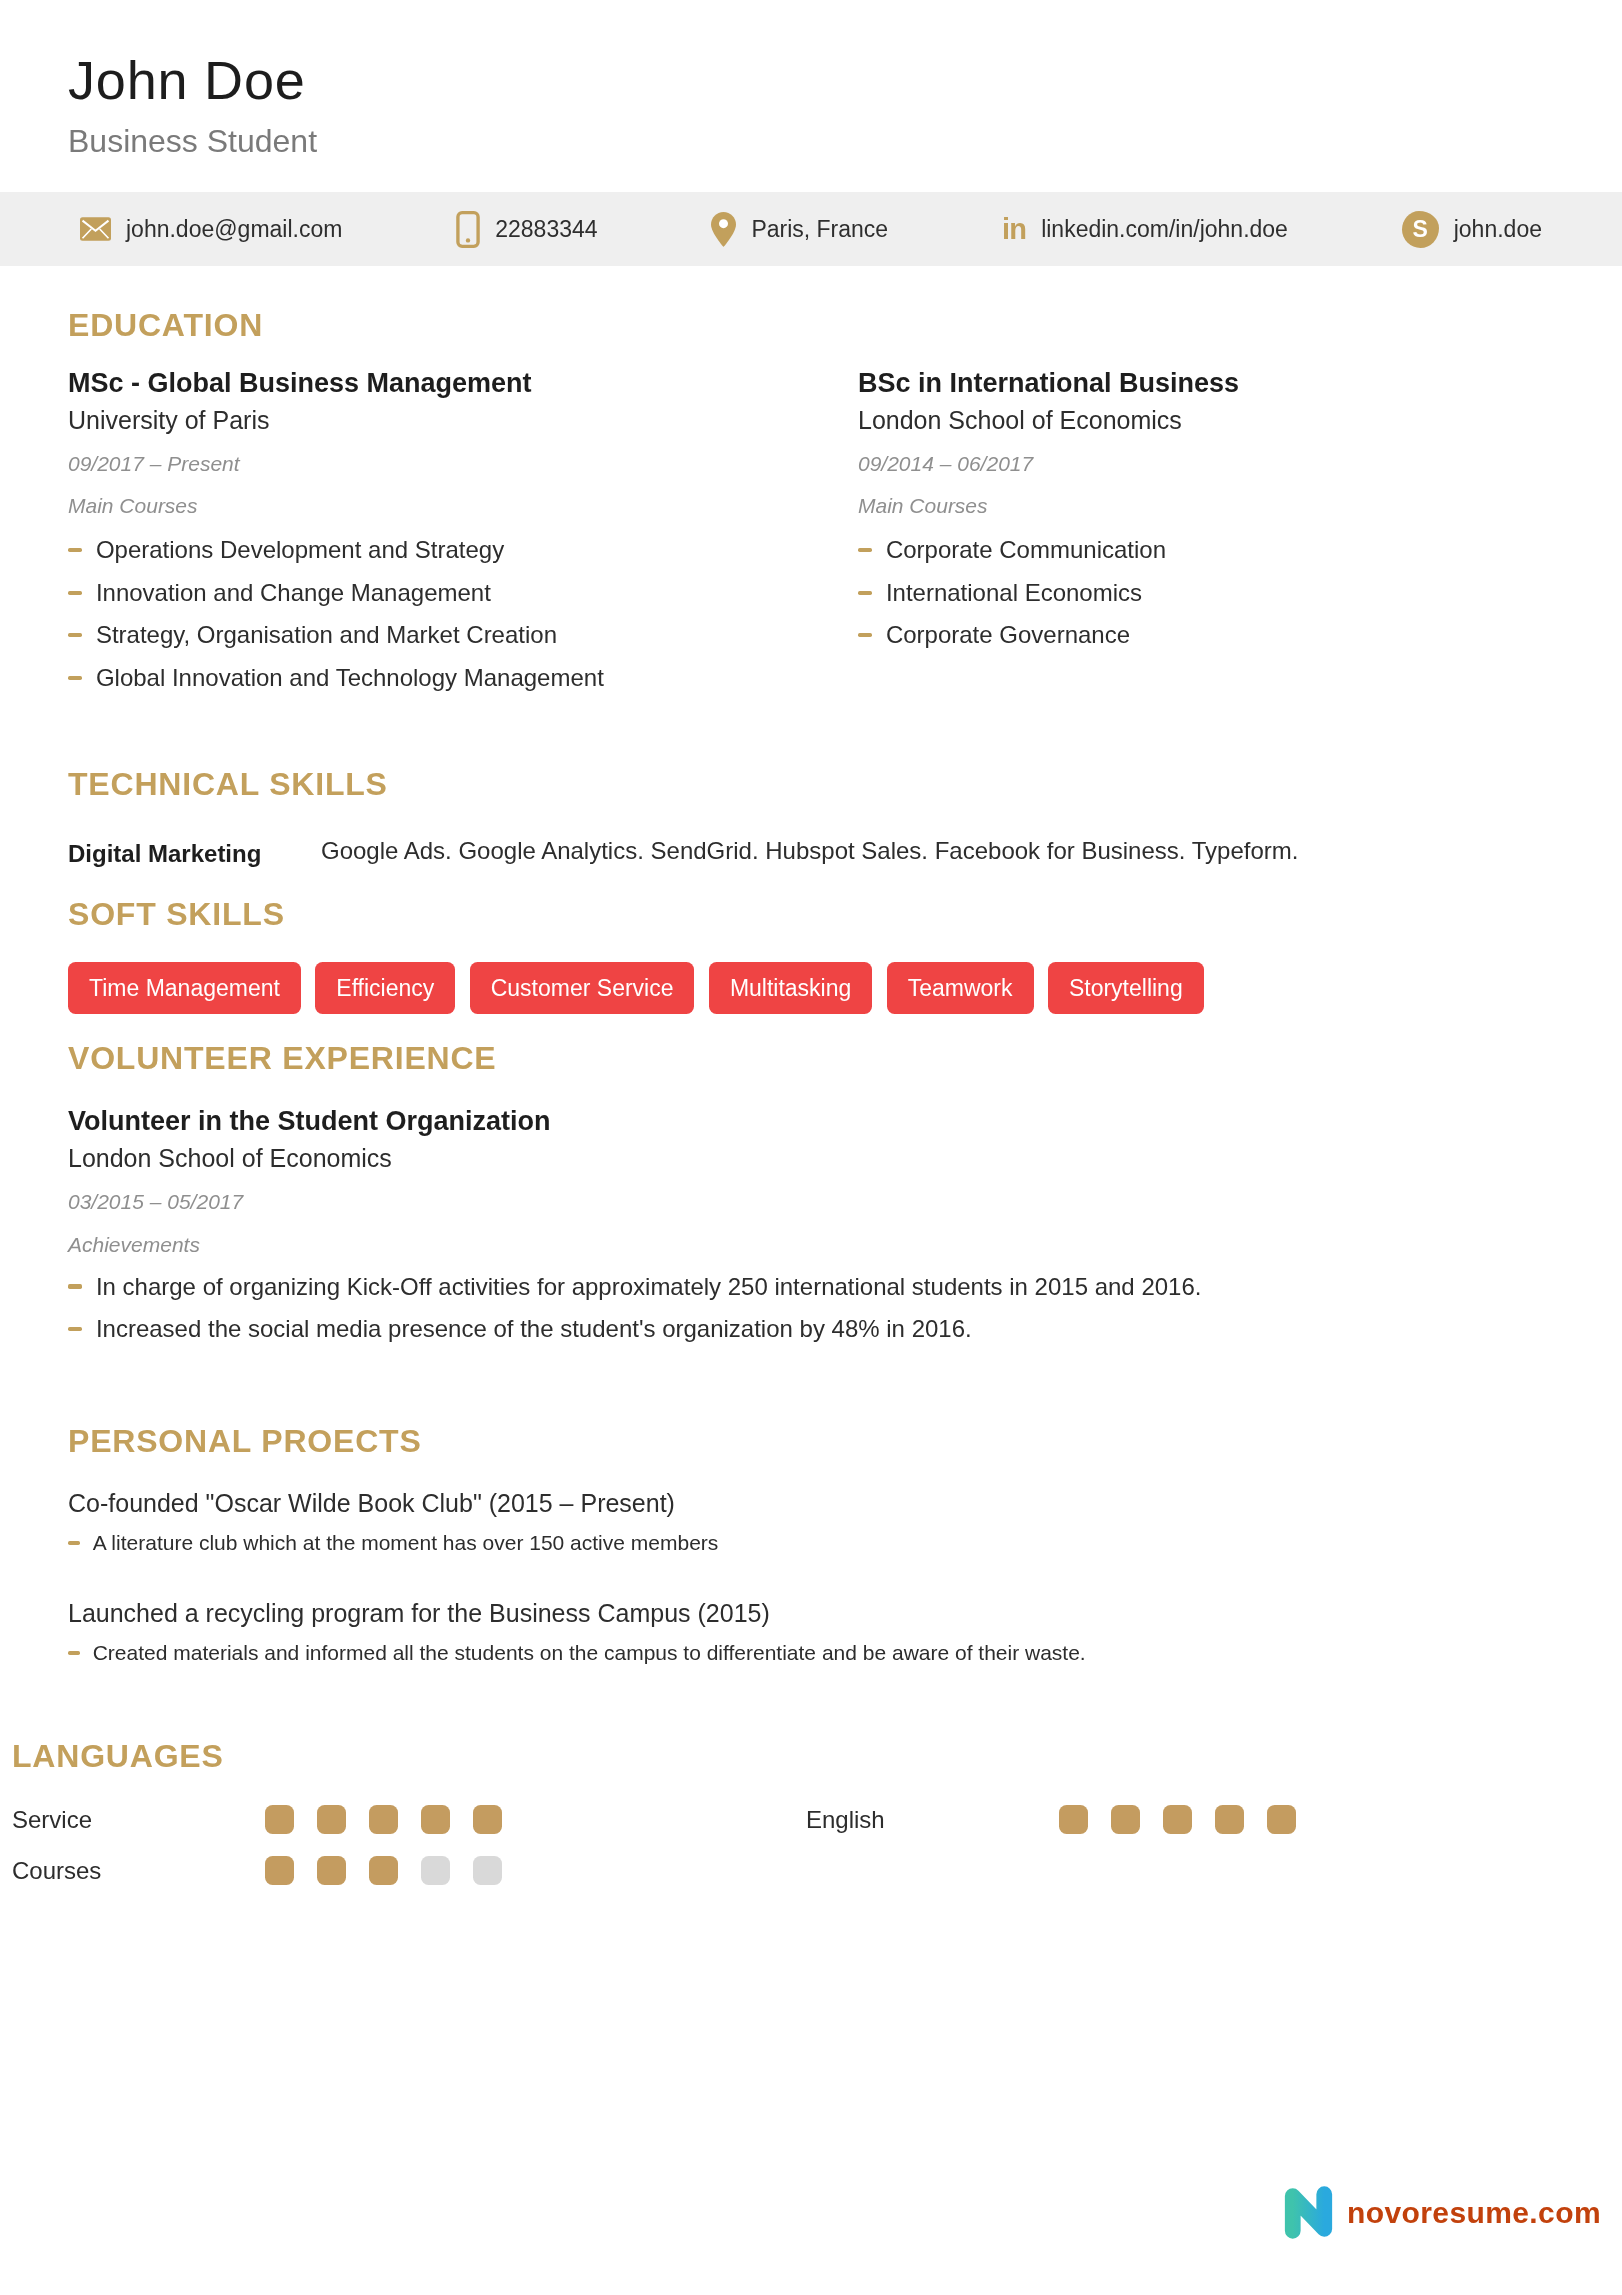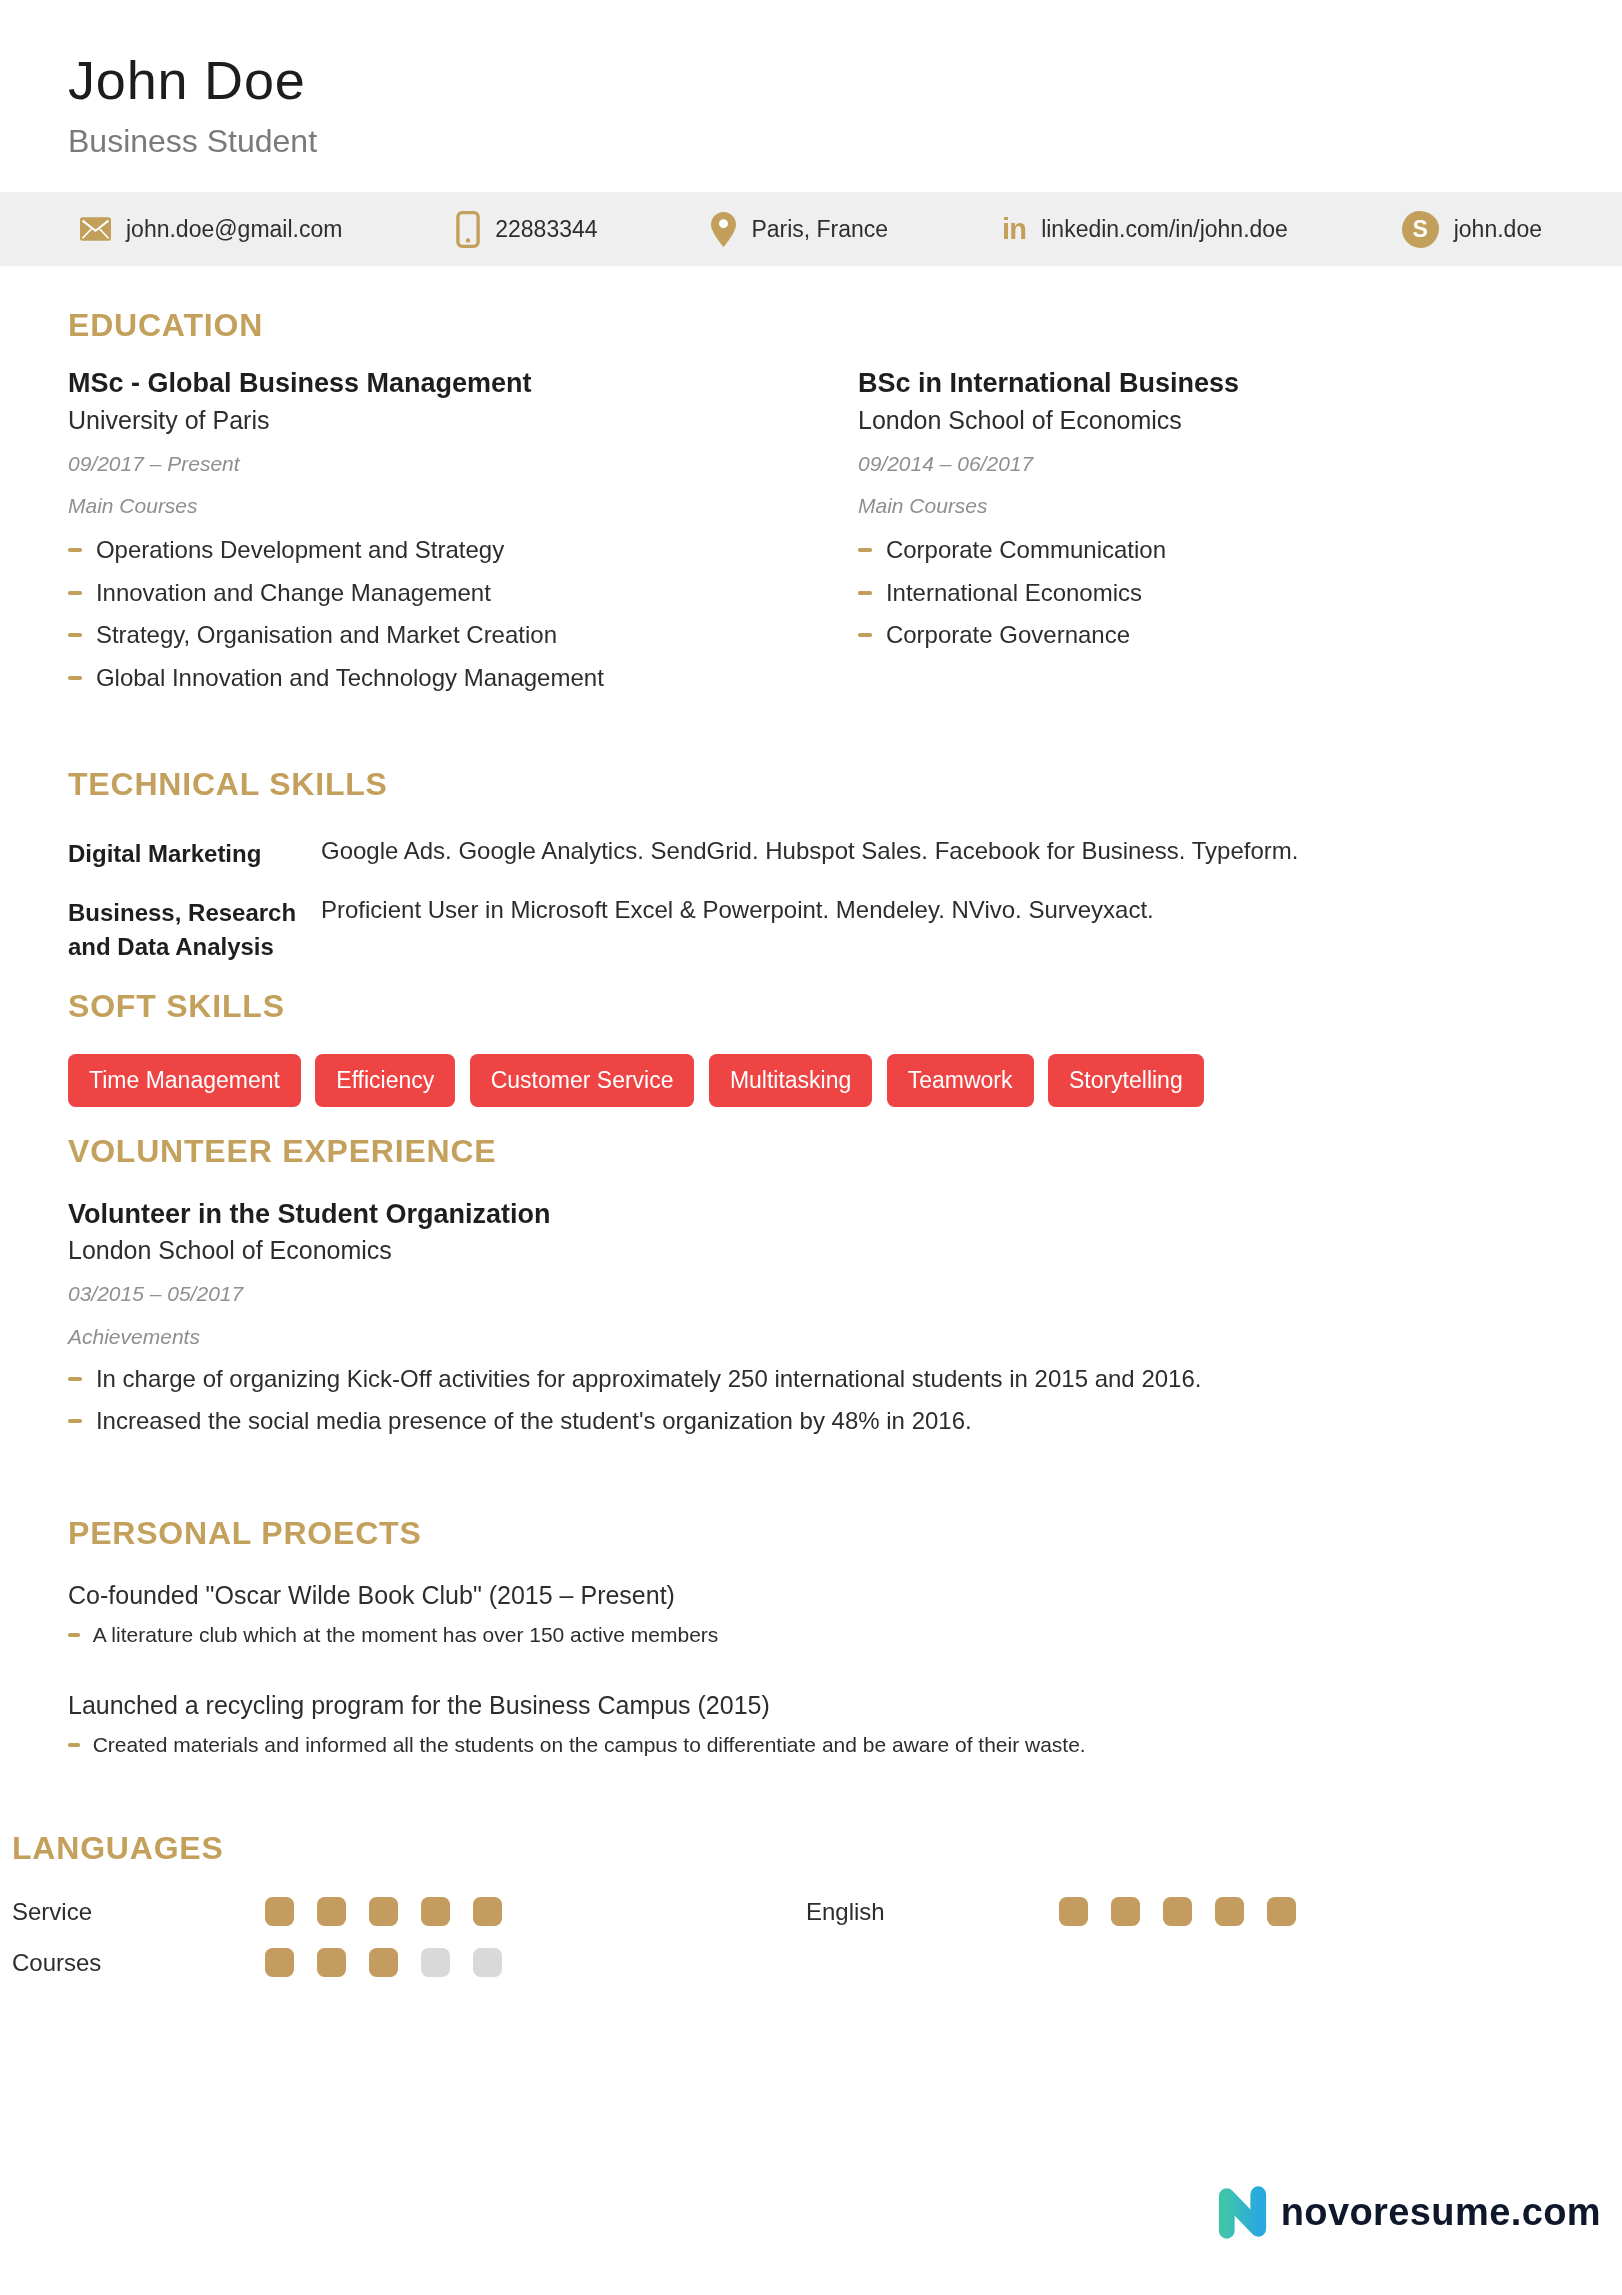--- a/index.html
+++ b/index.html
@@ -88,21 +88,21 @@
   .lang-name { font-size:24px; width:253px; color:#2d2d2d; }
   .dots { display:flex; gap:23px; }
   .sq { width:29px; height:29px; border-radius:7.6px; background:#d9d9d9; }
   .sq.filled { background:#c49c60; }
 
   
   .brand {
     position:absolute; top:2181px; right:21px;
     display:flex; align-items:center; gap:6.8px; cursor:pointer;
   }
-  .brand-text { font-size:38px; font-weight:700; color:#0f172a; letter-spacing:0.4px; }
+  .brand-text { font-size:30px; font-weight:700; color:#c2410c; letter-spacing:0.4px; }
 </style>
 </head>
 <body>
 
 <div class="page">
 
   <header class="px">
     <div class="name">John Doe</div>
     <div class="subtitle">Business Student</div>
   </header>
@@ -195,24 +195,20 @@
         </div>
       </div>
   </section>
 
   <section id="technical" class="px">
     <h2 class="sec">TECHNICAL SKILLS</h2>
     <div class="skill-rows">
         <div class="skill-row">
           <div class="skill-label">Digital Marketing</div>
           <div class="skill-value">Google Ads. Google Analytics. SendGrid. Hubspot Sales. Facebook for Business. Typeform.</div>
-        </div>
-        <div class="skill-row">
-          <div class="skill-label">Business, Research and Data Analysis</div>
-          <div class="skill-value">Proficient User in Microsoft Excel &amp; Powerpoint. Mendeley. NVivo. Surveyxact.</div>
         </div>
       </div>
   </section>
 
   <section id="soft" class="px">
     <h2 class="sec">SOFT SKILLS</h2>
     <div class="badges">
         <div class="badge">Time Management</div>
         <div class="badge">Efficiency</div>
         <div class="badge">Customer Service</div>

